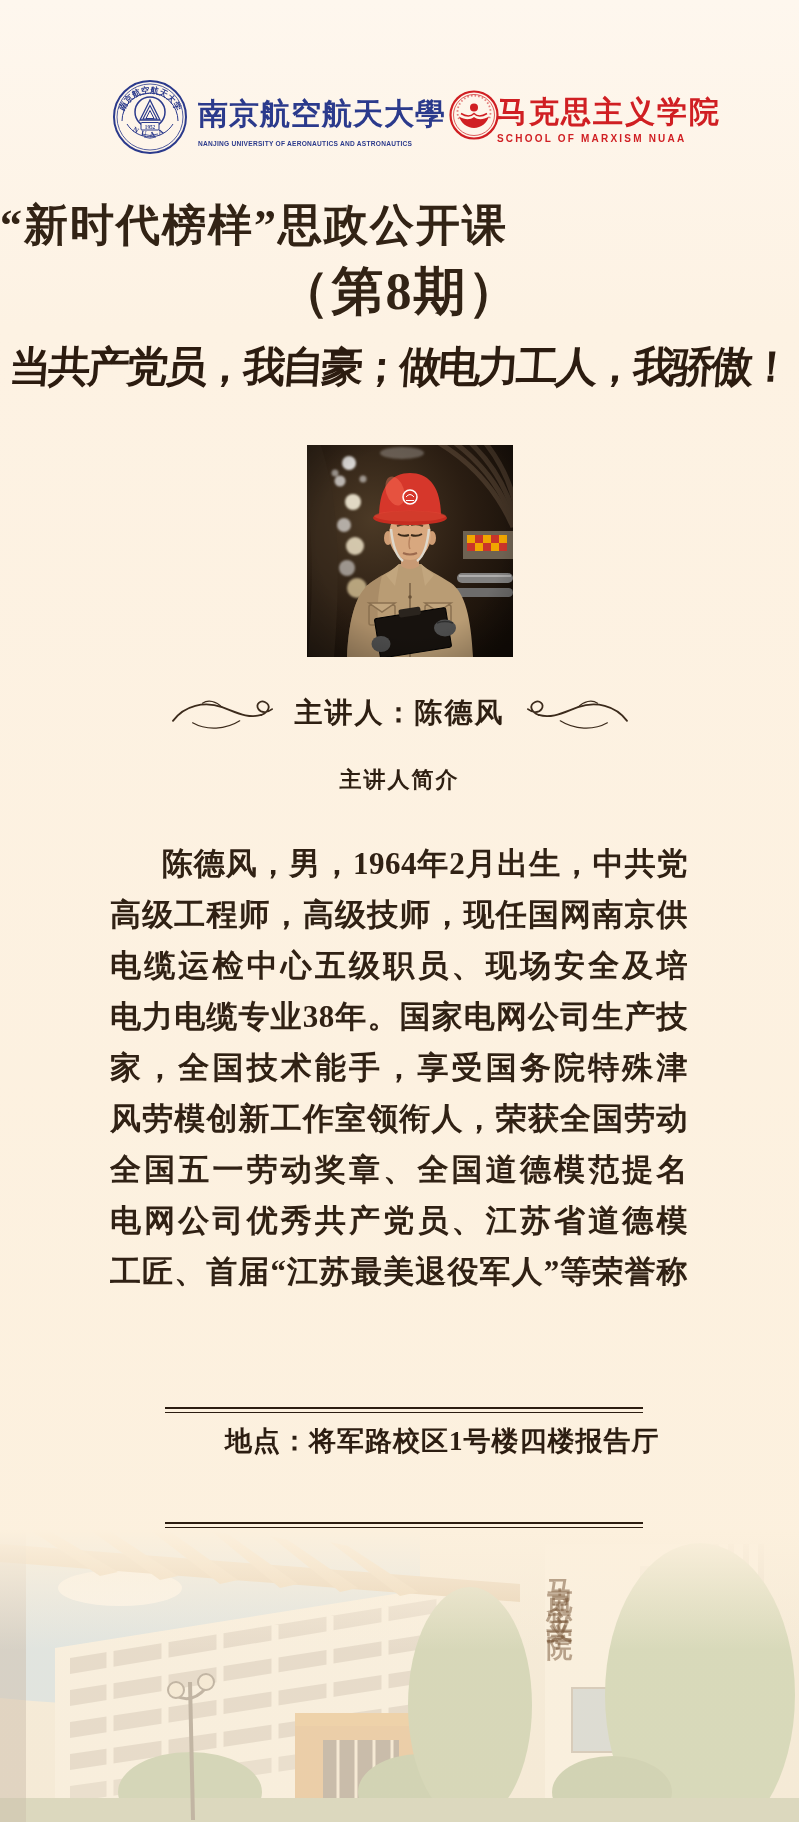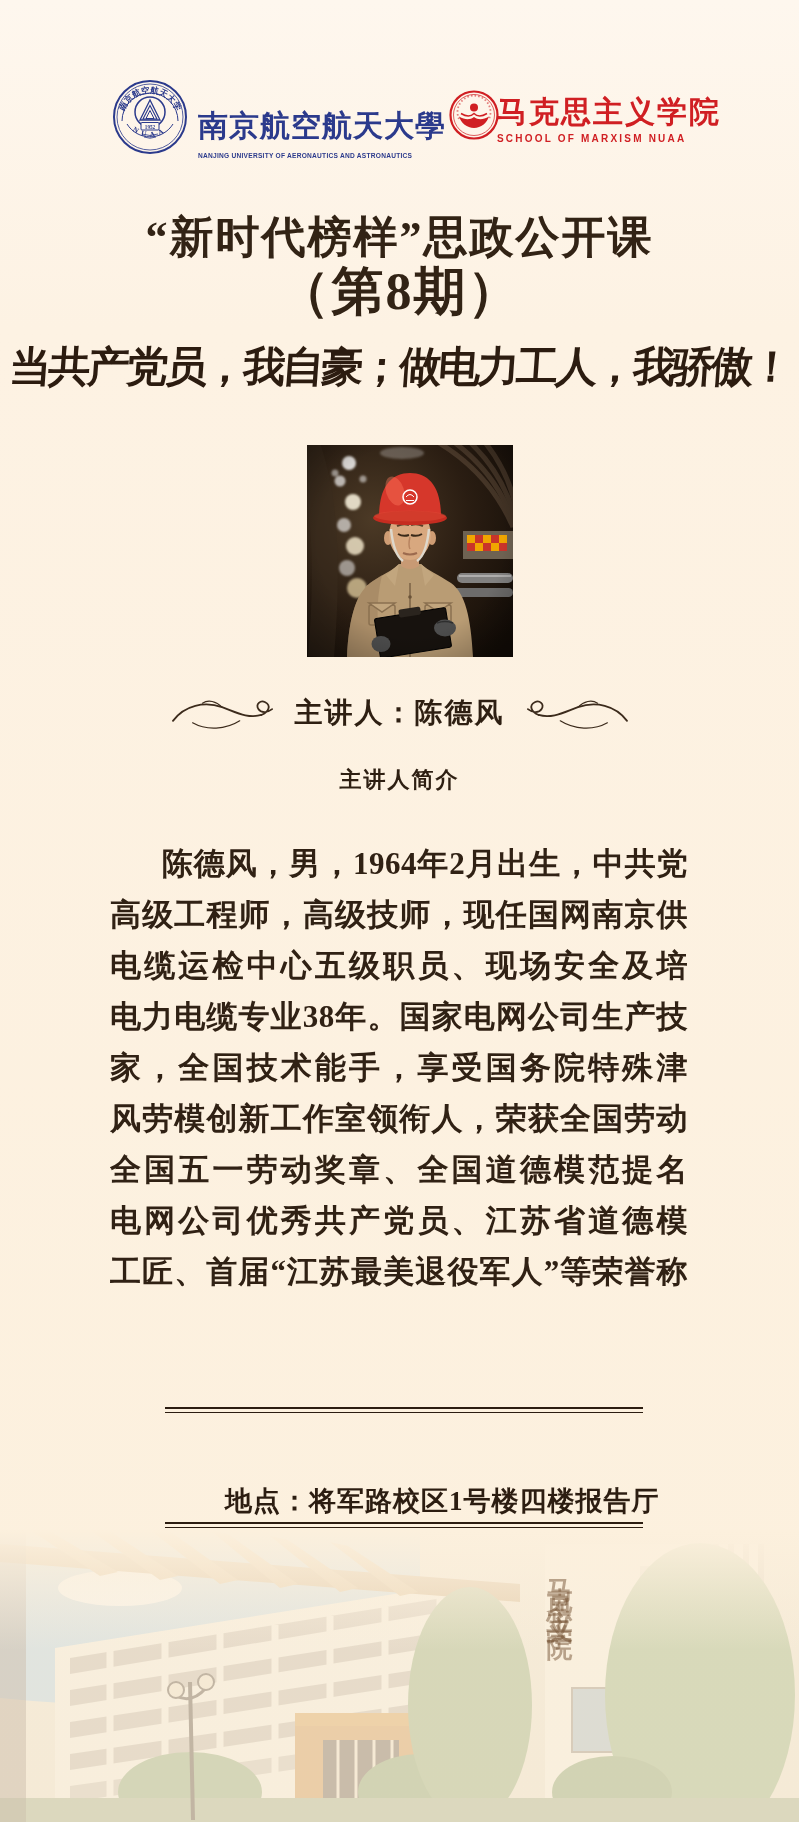--- a/index.html
+++ b/index.html
@@ -3,31 +3,31 @@
 <meta charset="utf-8">
 <style>
   html,body{margin:0;padding:0;background:#fdf1e0;}
   .poster{
     position:relative;width:799px;height:1822px;margin:0 auto;overflow:hidden;
     background:linear-gradient(180deg,#fef7ee 0%,#fdf2e3 18%,#fcf0dd 100%);
     font-family:"Liberation Serif","DejaVu Serif",serif;color:#362517;
   }
   
   .nuaa-seal{position:absolute;left:112px;top:79px;width:76px;height:76px;}
-  .nuaa-text{position:absolute;left:198px;top:94px;width:190px;margin-top:12px;}
+  .nuaa-text{position:absolute;left:198px;top:94px;width:190px;}
   .nuaa-cn{font-size:30px;font-weight:bold;color:#2b3a8c;letter-spacing:1px;white-space:nowrap;}
   .nuaa-en{margin-top:5px;font-size:6.6px;font-weight:bold;color:#2b3a8c;letter-spacing:.25px;
            font-family:"Liberation Sans","DejaVu Sans",sans-serif;white-space:nowrap;}
   .marx-seal{position:absolute;left:449px;top:90px;width:50px;height:50px;}
   .marx-text{position:absolute;left:497px;top:92px;}
   .marx-cn{font-size:30px;font-weight:bold;color:#d01f23;letter-spacing:2px;white-space:nowrap;}
   .marx-en{font-size:10px;font-weight:bold;color:#d01f23;letter-spacing:2.2px;
            font-family:"Liberation Sans","DejaVu Sans",sans-serif;white-space:nowrap;}
   
-  .title1{position:absolute;left:0;top:208px;width:100%;text-align:center;
+  .title1{position:absolute;left:0;top:196px;width:100%;
           font-size:44px;font-weight:bold;color:#32231566;color:#322315;letter-spacing:2px;}
   .title2{position:absolute;left:0;top:257px;width:100%;text-align:center;
           font-size:52px;font-weight:bold;color:#322315;letter-spacing:2px;}
   .slogan{position:absolute;left:0;top:339px;width:100%;text-align:center;
           font-size:42px;font-weight:900;color:#2c1c10;letter-spacing:-3px;
           transform:skewX(-4deg);white-space:nowrap;}
   
   .photo{position:absolute;left:307px;top:445px;width:206px;height:212px;display:block;}
   
   .speaker-row{position:absolute;left:0;top:684px;width:100%;height:58px;
@@ -44,21 +44,21 @@
   .bio-line.first{text-indent:52px;}
   .bio-line.last{text-align-last:left;}
   
   .sched-rule{position:absolute;left:165px;width:478px;height:3px;
               border-top:2px solid #2c1d11;border-bottom:1.5px solid #2c1d11;}
   .rule-top{top:1407px;}
   .rule-bottom{top:1522px;}
   .sched-line{position:absolute;left:225px;font-size:27px;font-weight:bold;color:#2c1d11;
               letter-spacing:1px;white-space:nowrap;}
   .sched-time{top:1436px;}
-  .sched-place{top:1483px;}
+  .sched-place{top:1423px;}
   
   .campus{position:absolute;left:0;top:1530px;width:799px;height:292px;}
   .campus svg{display:block;}
   .campus-fade{position:absolute;left:0;top:1530px;width:799px;height:120px;
                background:linear-gradient(180deg,#fcf0dd 0%,rgba(252,240,221,0) 100%);}
   .building-sign{position:absolute;left:542px;top:1558px;height:220px;
                  writing-mode:vertical-rl;font-size:26px;font-weight:bold;
                  color:rgba(118,84,54,.5);letter-spacing:9px;}
 </style>
 </head>

